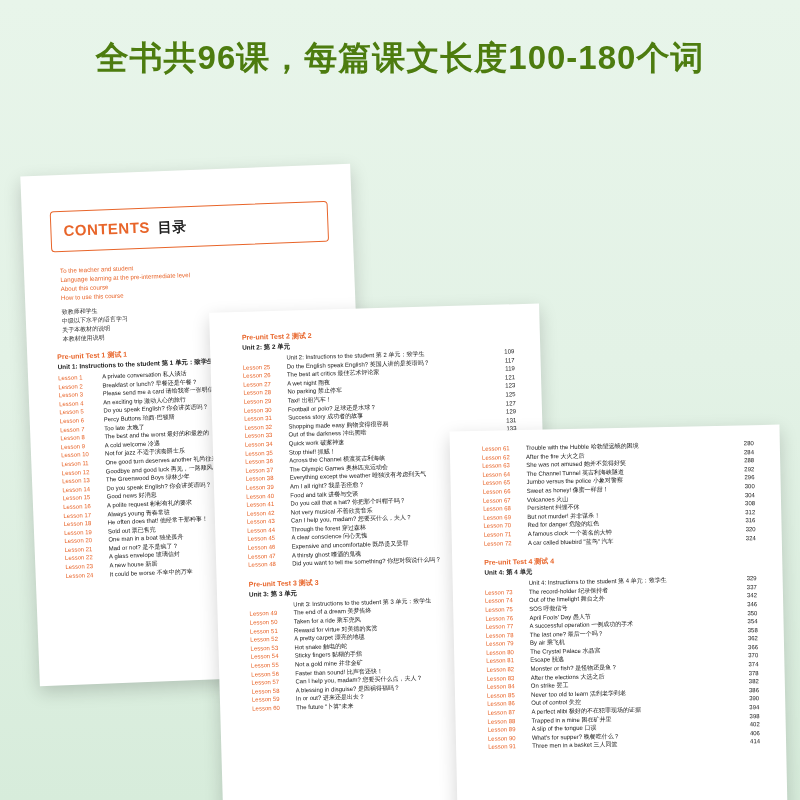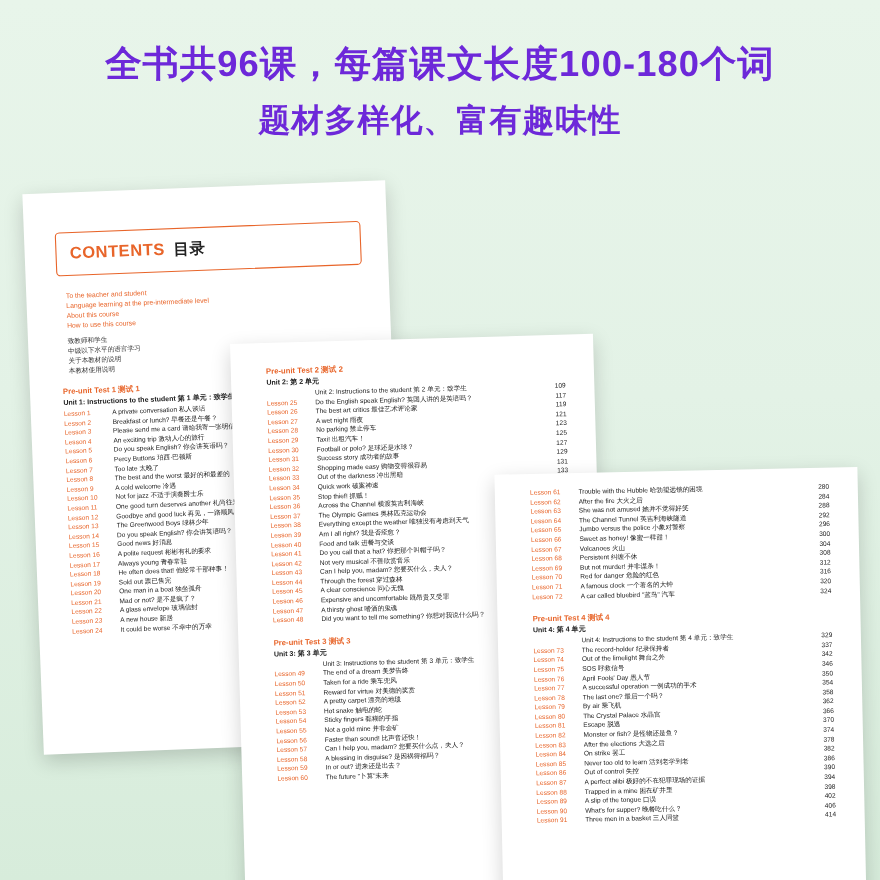--- a/index.html
+++ b/index.html
@@ -4,21 +4,21 @@
 <style>
   html,body{margin:0;padding:0;}
   body{
     width:800px;height:800px;overflow:hidden;
     font-family:"Liberation Sans", sans-serif;
     background:linear-gradient(180deg,#e8f5ea 0%, #e3f2e6 45%, #d7ecdb 100%);
     position:relative;
   }
   .headline{
     position:absolute;left:0;top:36px;width:800px;text-align:center;
-    color:#6d28d9;font-weight:bold;letter-spacing:1px;
+    color:#4d7c0f;font-weight:bold;letter-spacing:1px;
   }
   .headline .l1{font-size:33px;line-height:44px;white-space:nowrap;}
   .headline .l2{font-size:29px;line-height:44px;margin-top:8px;}
 
   .pages{position:absolute;left:0;top:160px;width:800px;height:640px;}
 
   .page{
     position:absolute;background:#ffffff;
     box-shadow:0 6px 18px rgba(0,0,0,0.18);
     overflow:hidden;
@@ -61,21 +61,20 @@
 
   .list{margin:0 6px 0 14px;}
   .list.p2{margin:0 10px 0 16px;}
   .list.p3{margin:0 10px 0 16px;}
 </style>
 </head>
 <body>
 
 <div class="headline">
   <div class="l1">全书共96课，每篇课文长度100-180个词</div>
-  <div class="l2">题材多样化、富有趣味性</div>
 </div>
 
 <div class="pages">
 
   <div class="page" id="page1">
     <div class="inner">
       <div class="contents-box">
         <div class="ct">
           <span>CONTENTS</span><span class="cn">目录</span>
         </div>

